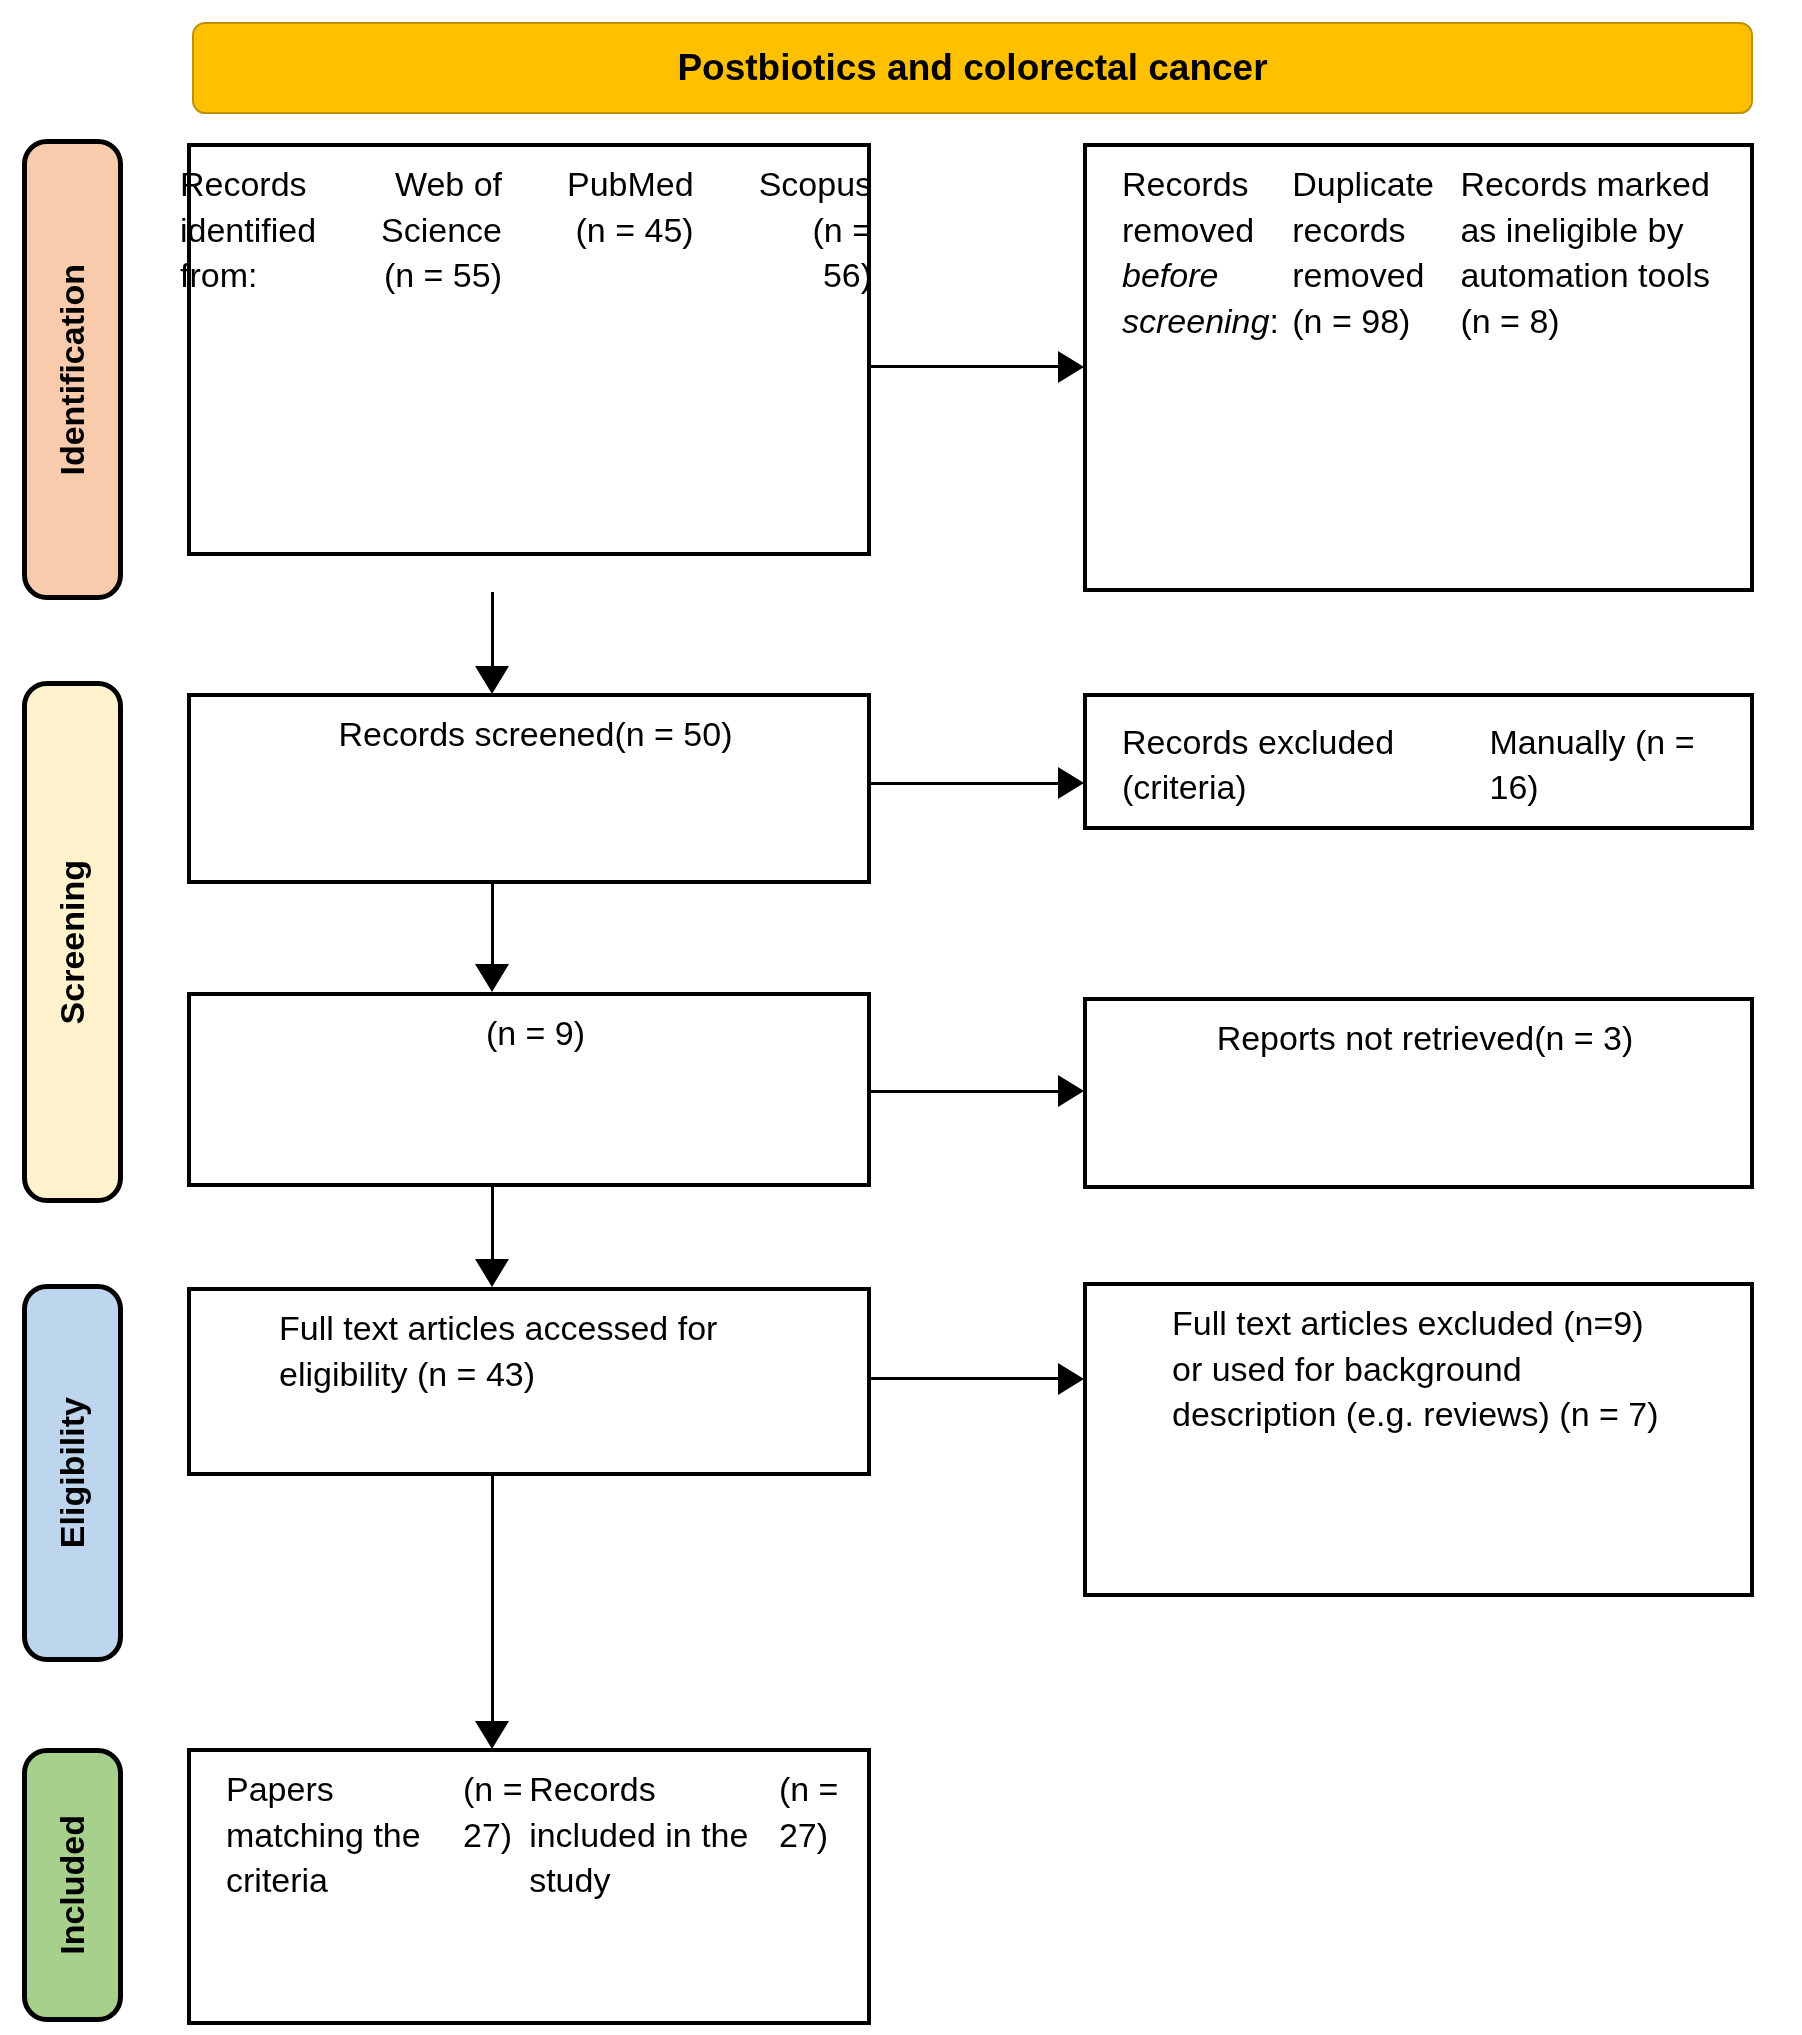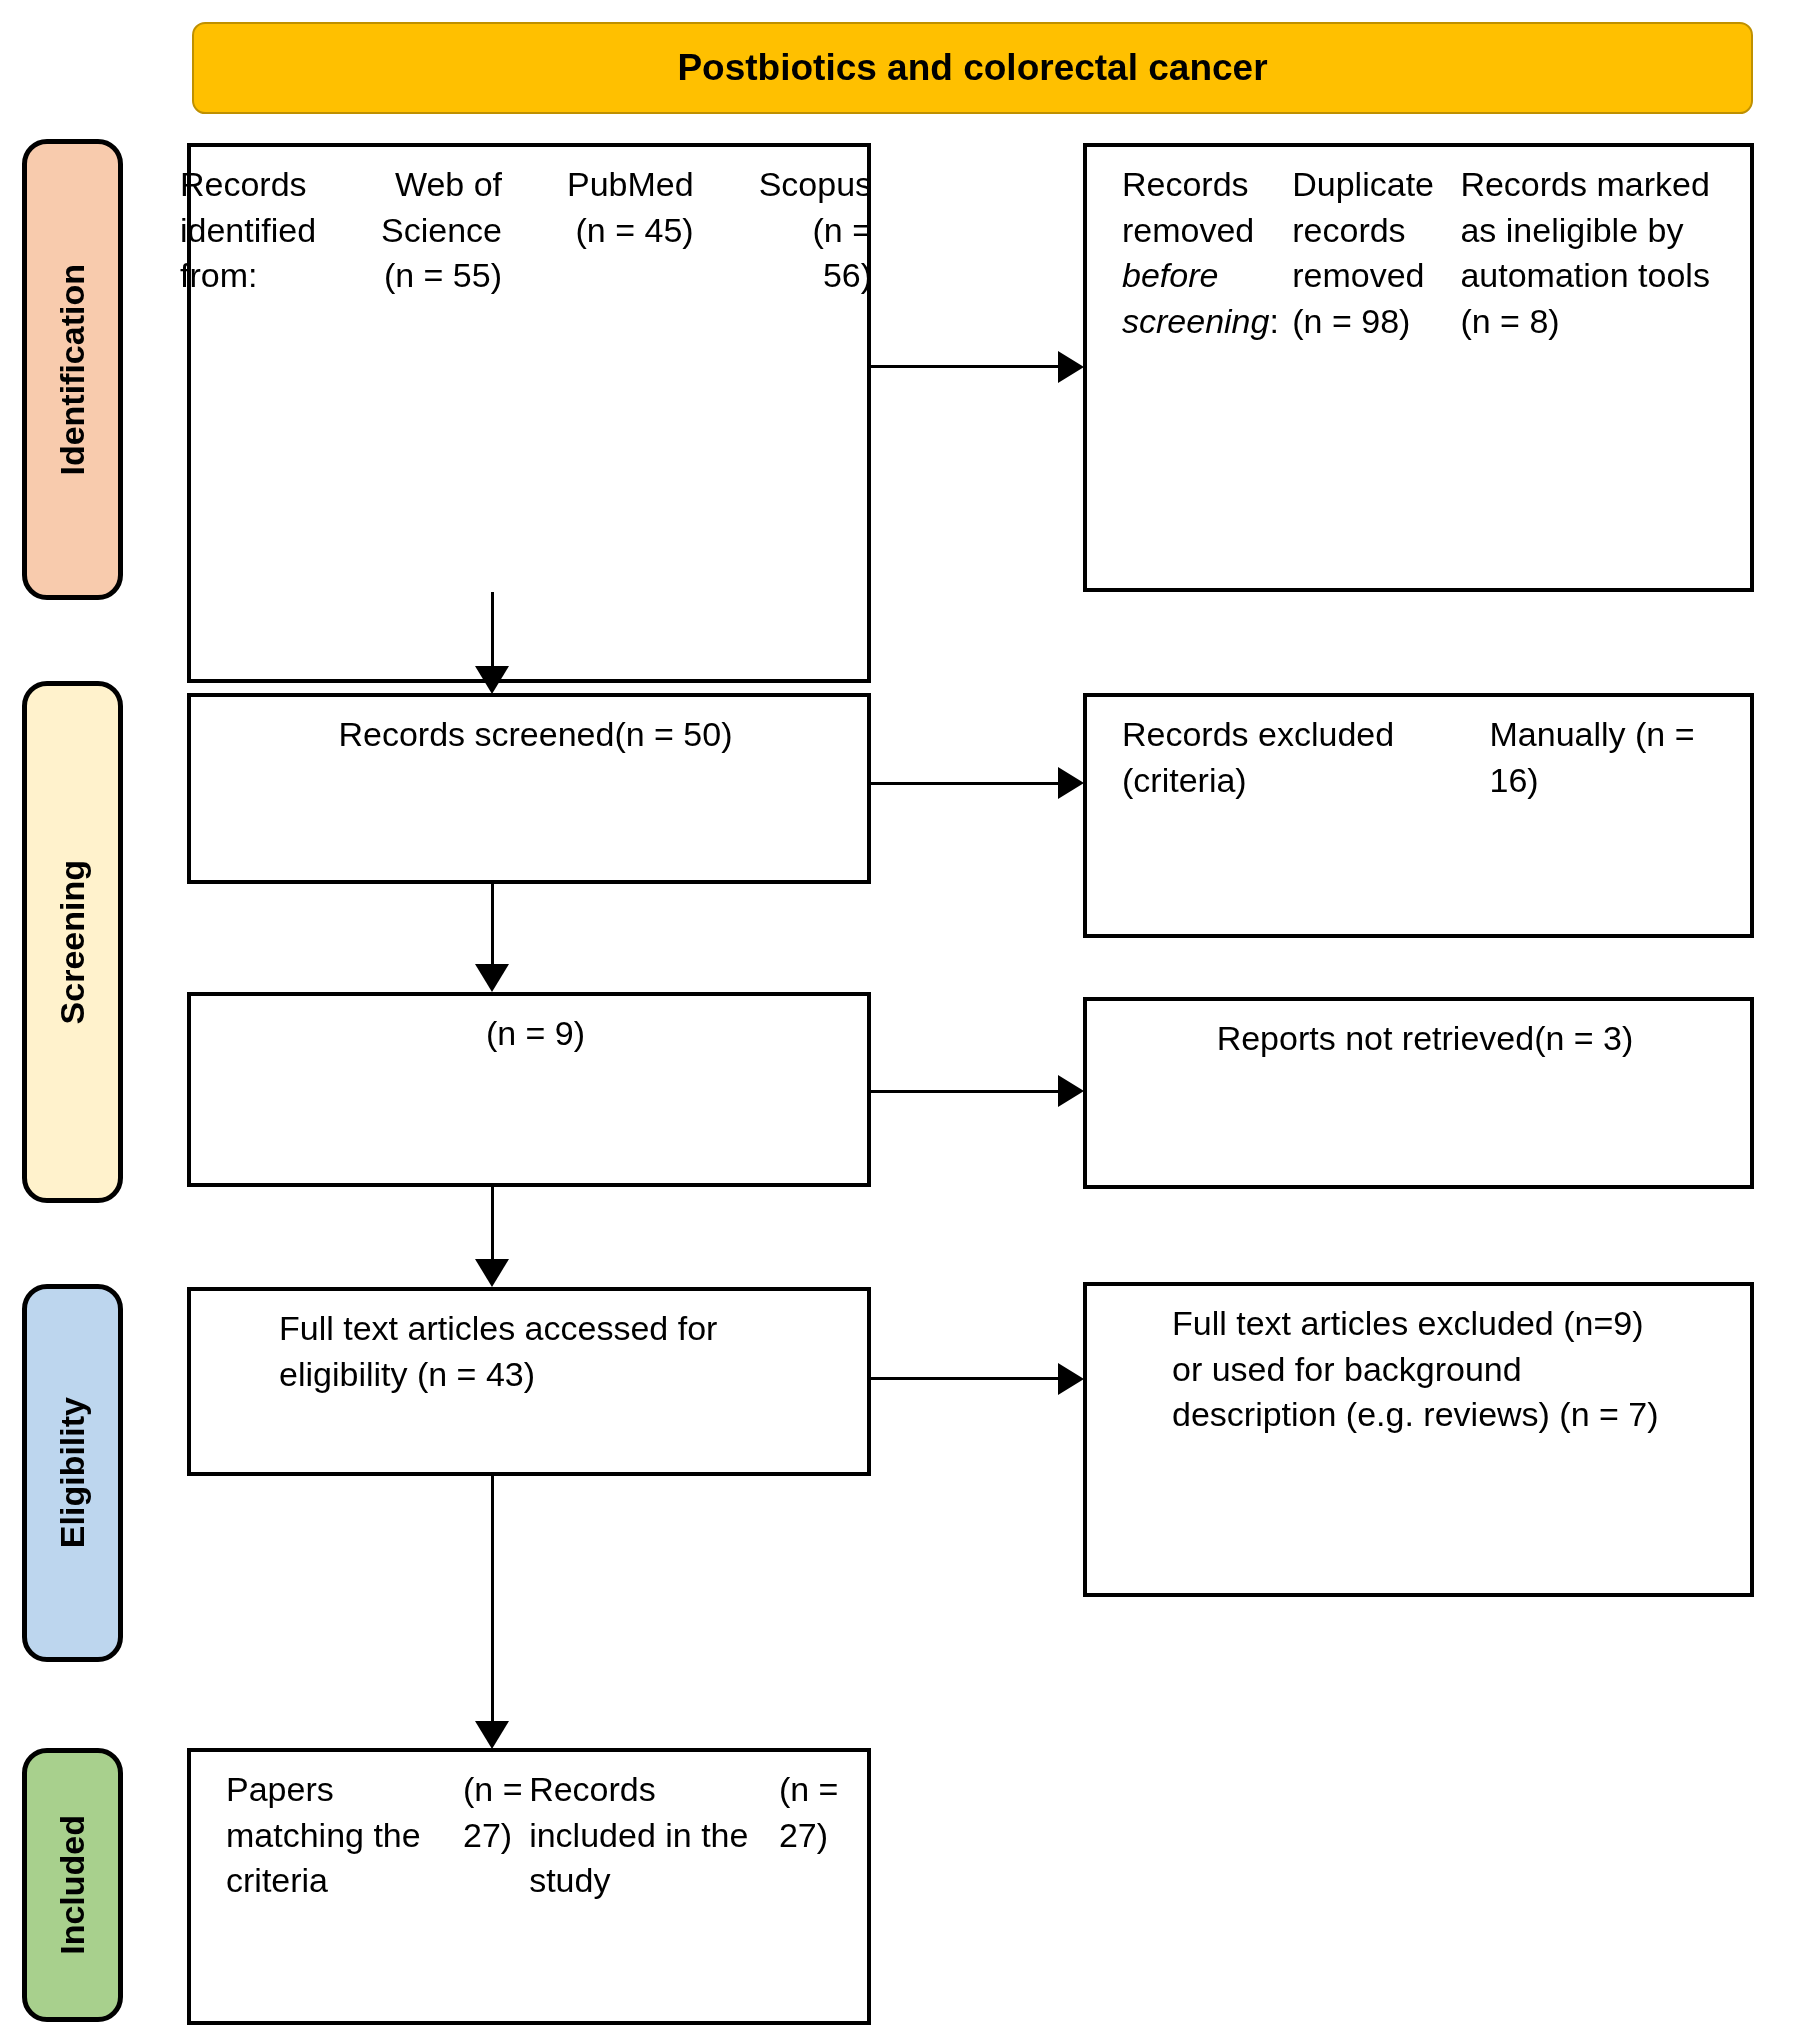--- a/index.html
+++ b/index.html
@@ -48,24 +48,24 @@
     box-sizing:border-box;
     border:4.4px solid #000;
     background:#fff;
     display:flex; justify-content:center;
     padding:14.7px 22px 14.7px 35px;
     font-size:34px; line-height:1.35;
   }
   .col-left  { left:187px;  width:684px; }
   .col-right { left:1083px; width:671px; }
 
-  .box-identified   { top:143px;  height:540px;padding-left:16px; }
+  .box-identified   { top:143px;  height:413px;padding-left:16px; }
   .box-removed      { top:143px;  height:449px; }
   .box-screened     { top:693px;  height:191px; }
-  .box-excluded     { top:693px;  height:245px; }
+  .box-excluded     { top:693px;  height:137px;align-items:flex-end; }
   .box-secondary    { top:992px; height:195px; }
   .box-notretrieved { top:997px; height:192px; }
   .box-fulltext     { top:1287px; height:189px; }
   .box-ftexcluded   { top:1282px; height:315px; }
   .box-included     { top:1748px; height:277px; }
 
   .indent { padding-left:65px;text-align:right; }
   .w690 { max-width:506px; }
   .w700 { max-width:513px; }
   .w740 { max-width:543px; }

